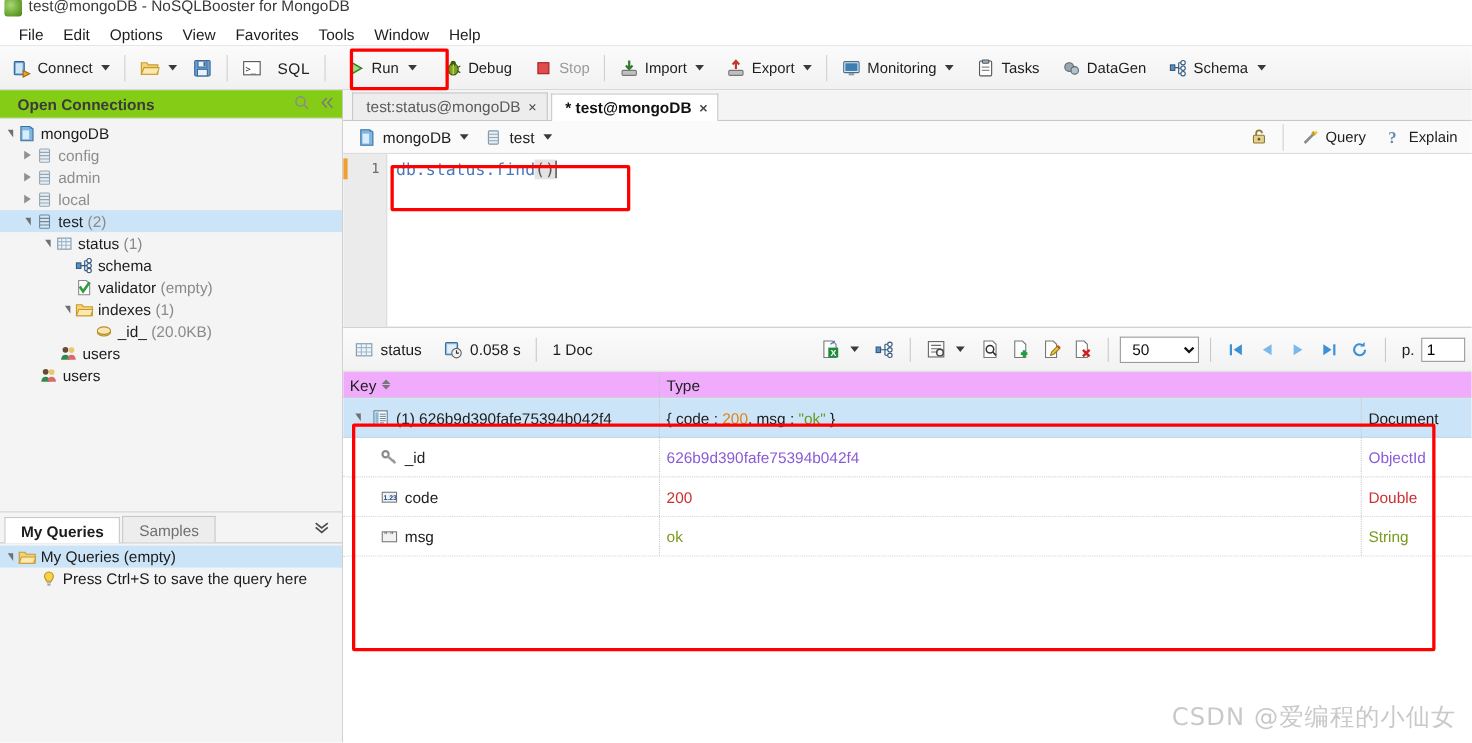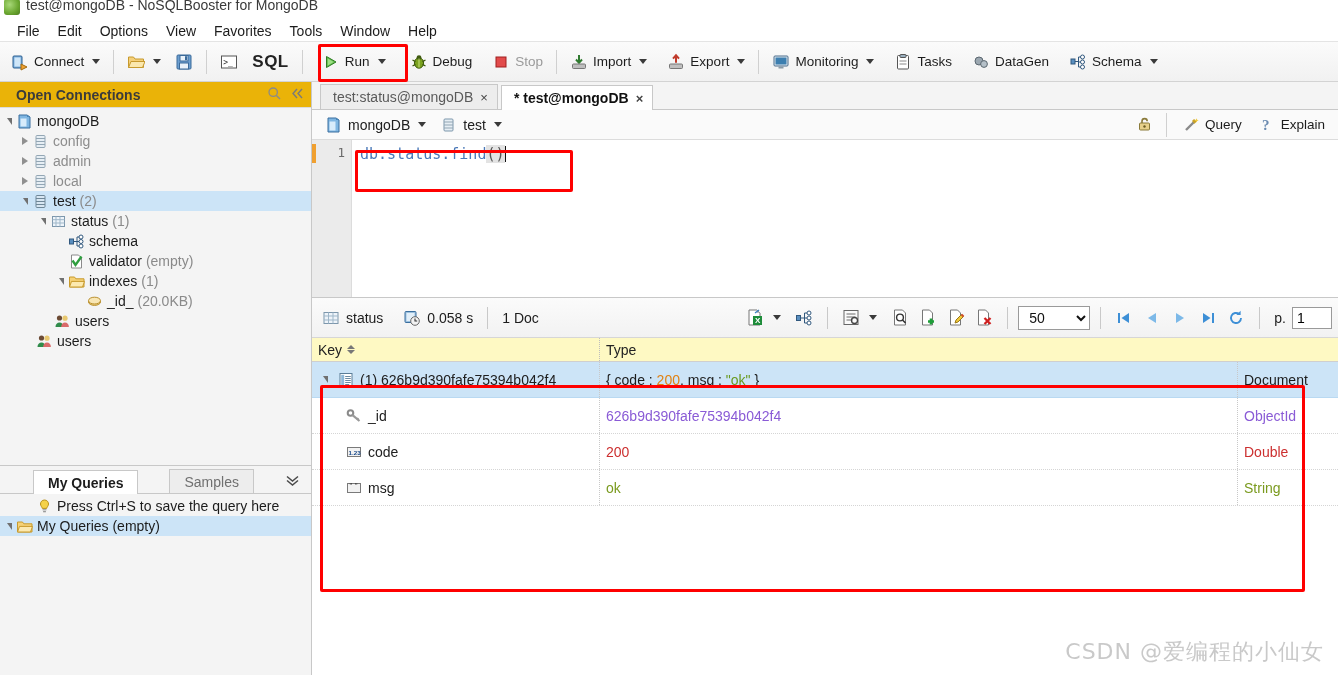--- a/index.html
+++ b/index.html
@@ -99,21 +99,21 @@
     width: 312px; flex: 0 0 312px;
     background: #f4f4f4;
     border-right: 1px solid #c8c8c8;
     display: flex; flex-direction: column;
   }
 
   .pane-header {
     height: 26px;
     display: flex; align-items: center;
     padding: 0 6px 0 2px;
-    background: #eab308;
+    background: #84cc16;
     border-bottom: 1px solid #dcdcdc;
   }
   .pane-title {
     font-size: 14px; font-weight: bold; color: #3b3b3b;
     flex: 1 1 auto;
   }
   .pane-hdr-icon { margin-left: 8px; color: #8a8a8a; cursor: default; }
 
   
   .tree {
@@ -167,21 +167,20 @@
     height: 24px;
     padding: 0 14px;
     display: flex; align-items: center;
     font-size: 14px;
     border: 1px solid #c8c8c8;
     border-bottom: none;
     background: #ededed;
     color: #707070;
     margin-right: 2px;
     cursor: default;
-    margin-left: 29px;
   }
   .qtab.active {
     background: #ffffff; color: #1c1c1c; font-weight: bold;
     position: relative; top: 1px;
   }
   .qtabs .chevrons {
     margin-left: auto; margin-right: 10px;
     color: #606060; font-size: 15px; cursor: default;
     line-height: 1;
     padding-bottom: 4px;
@@ -304,21 +303,21 @@
     border: 1px solid #9a9a9a;
     background: #fff;
     font-size: 14px; padding-left: 4px;
     font-family: "Liberation Sans", sans-serif;
   }
 
   
   .grid-wrap { flex: 1 1 auto; position: relative; background: #fff; overflow: hidden; }
   .grid-head {
     display: flex; height: 24px;
-    background: #fef9c3;
+    background: #f0abfc;
     border-bottom: 1px solid #cfcfcf;
     font-size: 14px; color: #222;
   }
   .gh {
     display: flex; align-items: center; gap: 5px;
     padding-left: 6px;
     border-right: 1px dotted #bdbdbd;
     flex: 0 0 auto;
     overflow: hidden; white-space: nowrap;
   }
@@ -429,21 +428,21 @@
     <div class="tb-sep"></div>
 
     <div class="tb-btn">
       <svg class="ico" viewBox="0 0 18 18">
         <rect x="1.5" y="3" width="15" height="12" fill="#fff" stroke="#555"></rect>
         <text x="3.2" y="12" font-size="8" font-family="DejaVu Sans Mono, monospace" fill="#333">&gt;_</text>
       </svg>
     </div>
 
     <div class="tb-btn">
-      <span style="font-weight:bold;font-size:17px;letter-spacing:0.5px;color:#222;font-variant:small-caps;">SQL</span>
+      <span style="font-weight:normal;font-size:14px;letter-spacing:0.5px;color:#222;font-variant:small-caps;">SQL</span>
     </div>
 
     <div class="tb-sep"></div>
 
     <div class="tb-btn" style="margin-left:6px;">
       <svg class="ico" viewBox="0 0 18 18">
         <path d="M4.5 3.5 L14 9 L4.5 14.5 Z" fill="#5fbd4a" stroke="#2d7a22" stroke-width="1"></path>
         <path d="M5.8 5.6 L11.6 9 L5.8 12.4 Z" fill="#9ede86"></path>
       </svg>
       <span>Run</span>
@@ -686,37 +685,37 @@
         <div class="qtabs">
           <div class="qtab active">My Queries</div>
           <div class="qtab">Samples</div>
           <div class="chevrons">
             <svg width="17" height="14" viewBox="0 0 17 14">
               <path d="M3 3.5L8.5 8 14 3.5M3 7.5L8.5 12 14 7.5" fill="none" stroke="#4a4a4a" stroke-width="1.5"></path>
             </svg>
           </div>
         </div>
         <div class="qtree">
-          <div class="tnode" style="padding-left:36px;">
-            <svg class="ticon" viewBox="0 0 17 17">
-              <path d="M8.5 2c2.5 0 4 1.9 4 4 0 2-1.6 3-1.8 4.4h-4.4C6.1 9 4.5 8 4.5 6c0-2.1 1.5-4 4-4z" fill="#f5d24a" stroke="#b9911c"></path>
-              <rect x="6.6" y="11" width="3.8" height="1.5" fill="#b0b0b0"></rect>
-              <rect x="7.1" y="13" width="2.8" height="1.3" fill="#9a9a9a"></rect>
-            </svg>
-            <span class="tlabel">Press Ctrl+S to save the query here</span>
-          </div>
           <div class="tnode sel" style="padding-left:2px;">
             <span class="tw">
                 <i class="tri-open"></i>
               </span>
             <svg class="ticon" viewBox="0 0 17 17">
               <path d="M1.5 4h5l1.3 1.8h8.2v8.2h-14.5z" fill="#f6d277" stroke="#c89a2c"></path>
               <path d="M1.5 14l2-5.6h13l-2 5.6z" fill="#fce9b0" stroke="#c89a2c"></path>
             </svg>
             <span class="tlabel">My Queries (empty)</span>
+          </div>
+          <div class="tnode" style="padding-left:36px;">
+            <svg class="ticon" viewBox="0 0 17 17">
+              <path d="M8.5 2c2.5 0 4 1.9 4 4 0 2-1.6 3-1.8 4.4h-4.4C6.1 9 4.5 8 4.5 6c0-2.1 1.5-4 4-4z" fill="#f5d24a" stroke="#b9911c"></path>
+              <rect x="6.6" y="11" width="3.8" height="1.5" fill="#b0b0b0"></rect>
+              <rect x="7.1" y="13" width="2.8" height="1.3" fill="#9a9a9a"></rect>
+            </svg>
+            <span class="tlabel">Press Ctrl+S to save the query here</span>
           </div>
         </div>
       </div>
     </div>
 
     <div class="rightpane">
 
       <div class="ed-tabs">
         <div class="ed-tab">
           <span>test:status@mongoDB</span>

